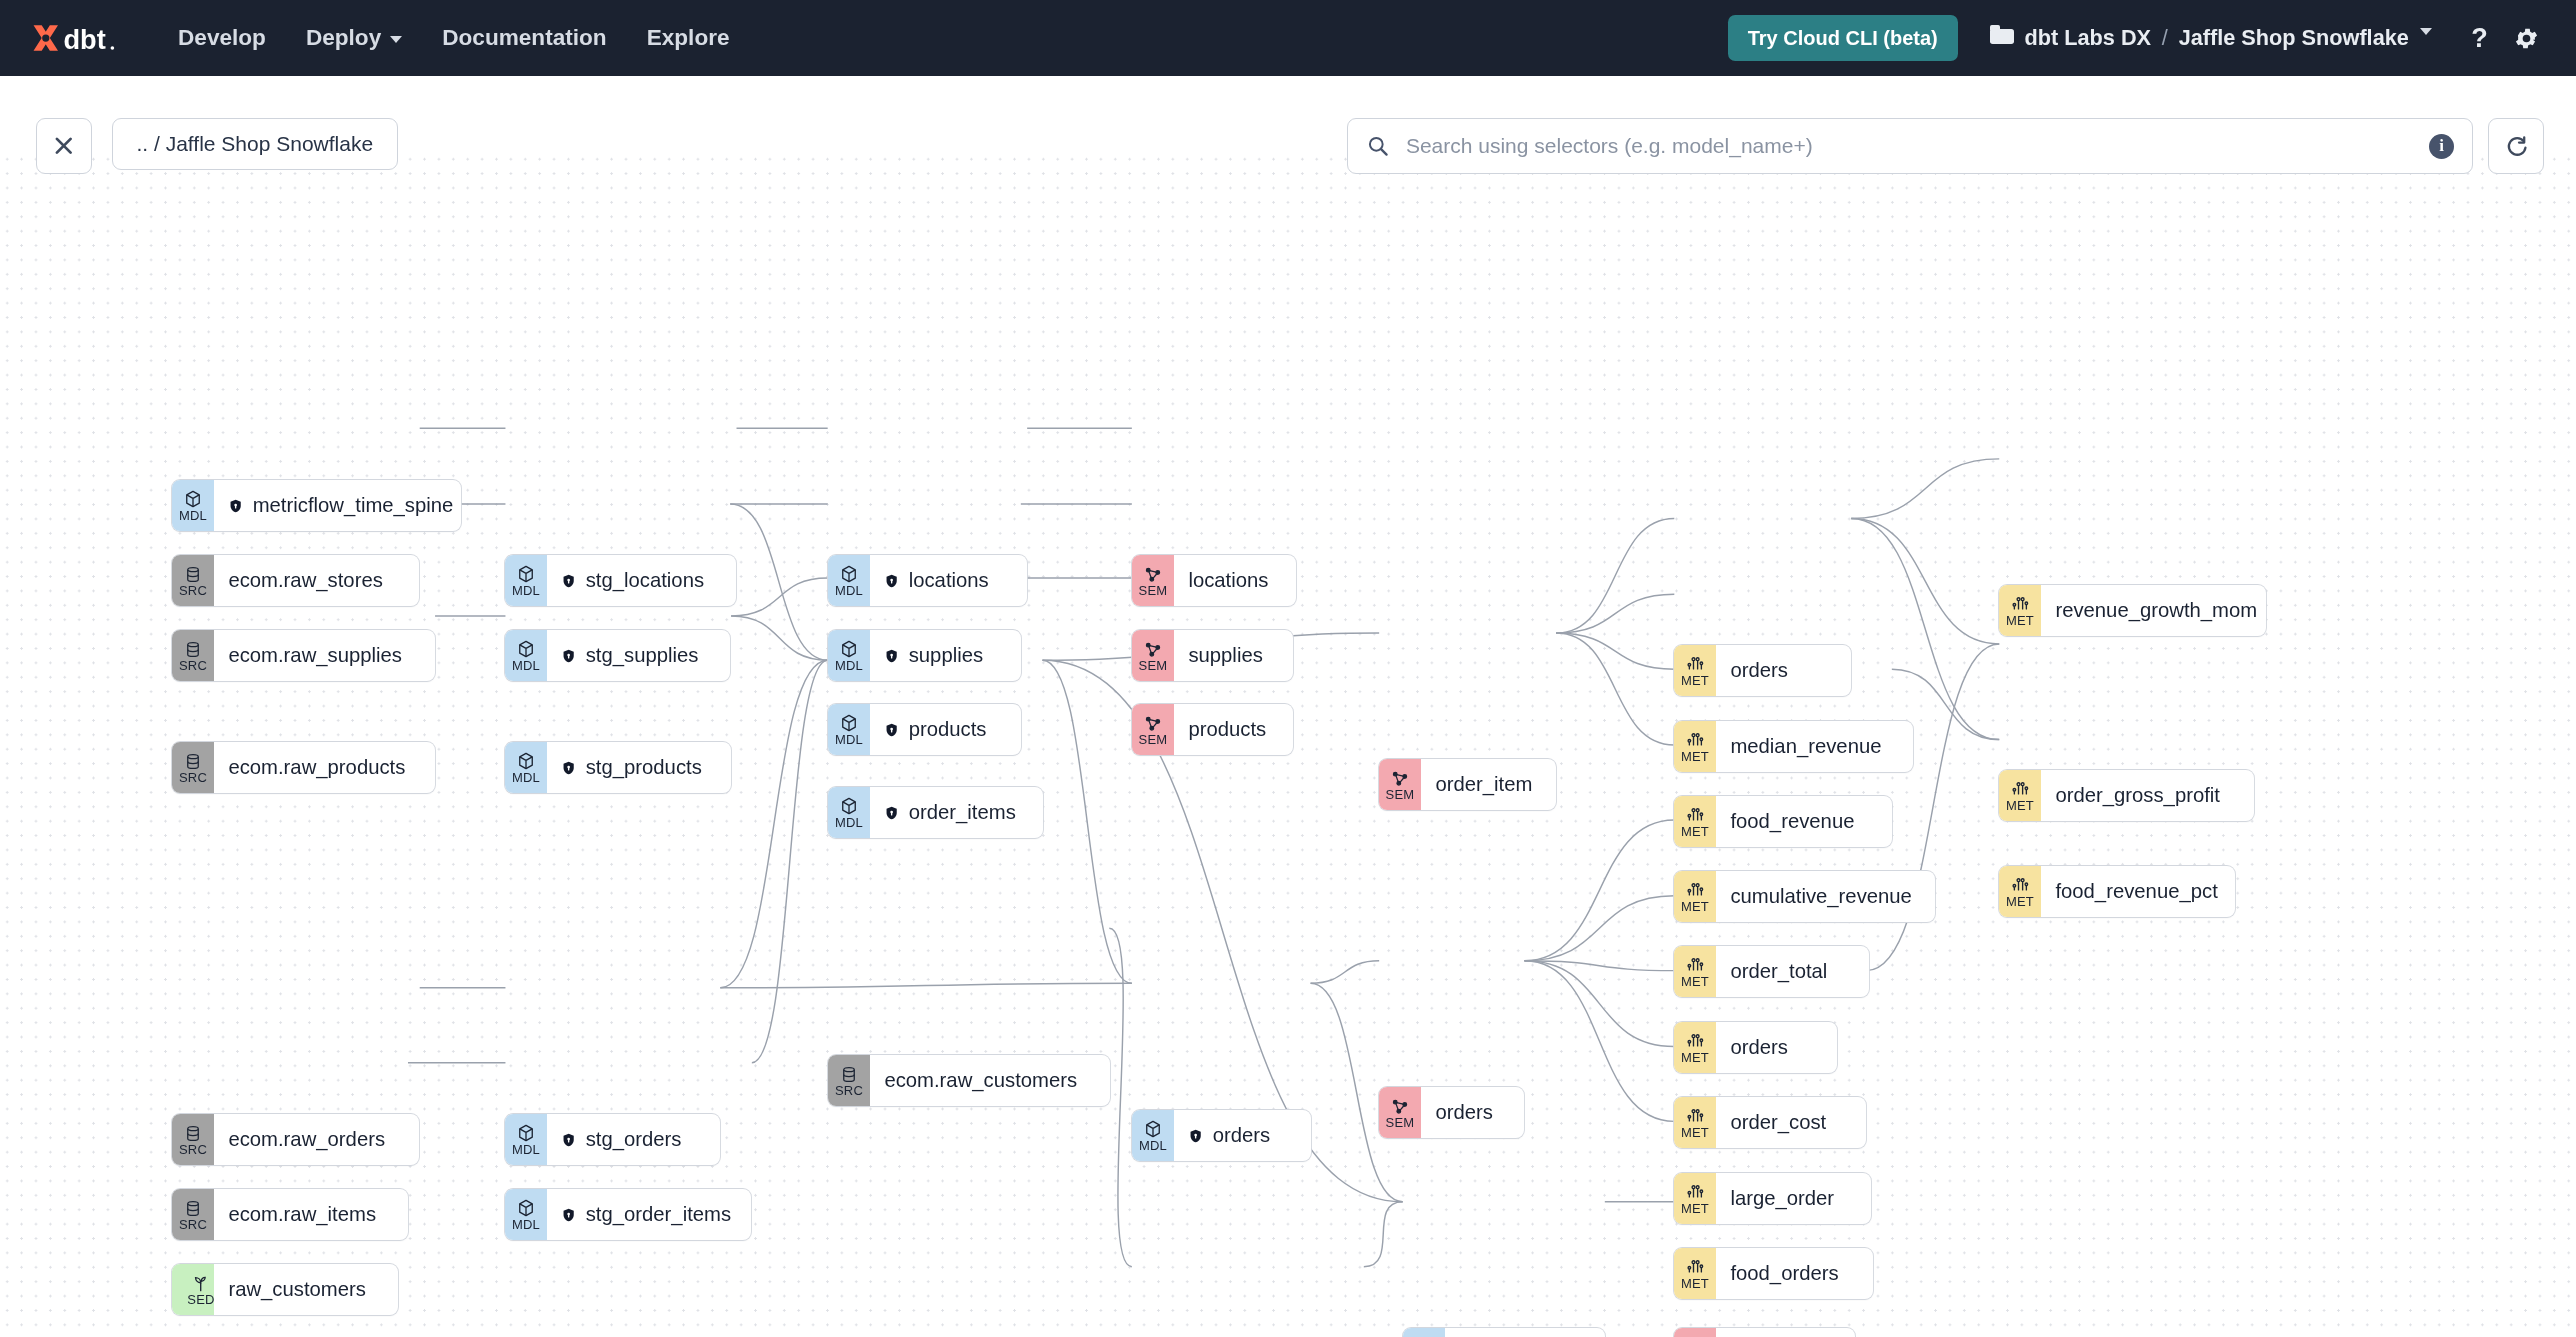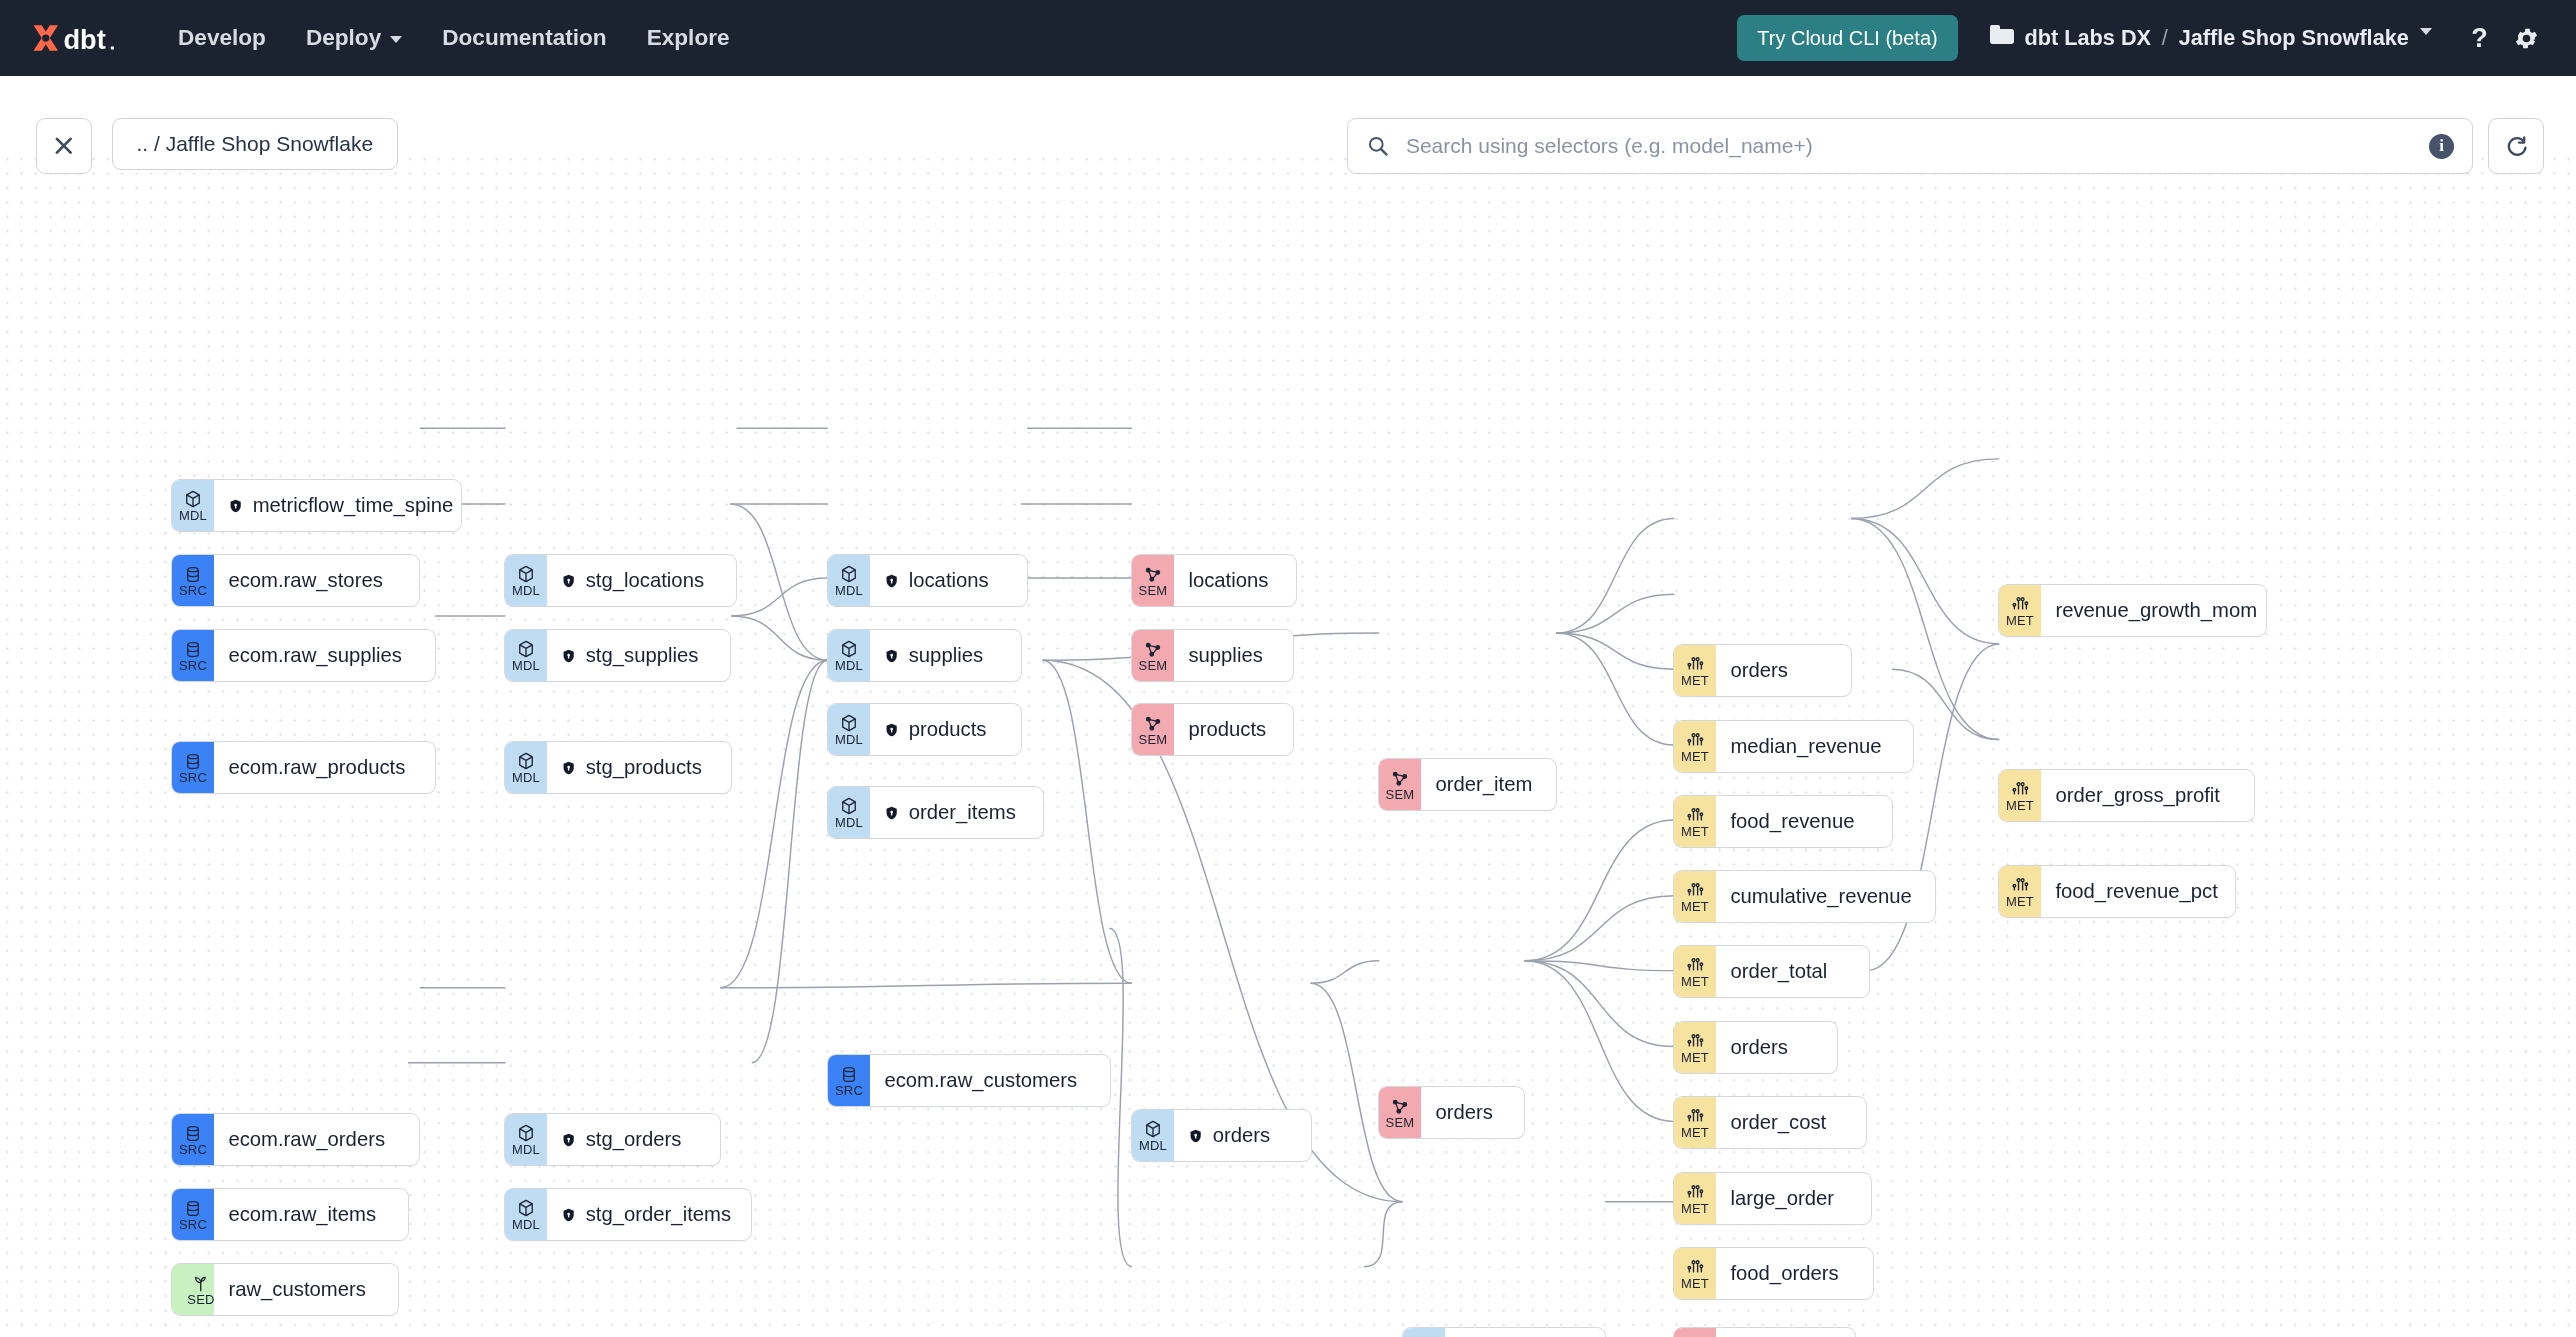--- a/index.html
+++ b/index.html
@@ -27,21 +27,21 @@
   .nav-link {
     color: #d7dce4; font-size: 22.6px; font-weight: 600;
     padding: 9px 20px; cursor: pointer; white-space: nowrap;
     display: flex; align-items: center; gap: 9px;
   }
   .chev { display: inline-block; width: 0; height: 0;
     border-left: 6.3px solid transparent; border-right: 6.3px solid transparent;
     border-top: 7.2px solid #d7dce4; margin-top: 2.7px; }
   .nav-right { margin-left: auto; display: flex; align-items: center; gap: 0; }
   .cli-btn {
-    background: #2c7f85; color: #ffffff; font-size: 20px; font-weight: 400;
+    background: #2c7f85; color: #ffffff; font-size: 20px; font-weight: 700;
     border-radius: 7.2px; padding: 11.7px 20px; cursor: pointer; white-space: nowrap;
   }
   .breadcrumb-nav {
     display: flex; align-items: flex-start; gap: 10.8px;
     color: #e9edf2; font-size: 21.7px; font-weight: 600;
     margin-left: 32.5px; white-space: nowrap;
   }
   .folder-ic { width: 23.5px; height: 19px; position: relative; display:inline-block; }
   .folder-ic:before{content:"";position:absolute;left:0;top:3.6px;width:23.5px;height:15.3px;background:#e9edf2;border-radius:1.8px 2.7px 2.7px 2.7px;}
   .folder-ic:after{content:"";position:absolute;left:0;top:0;width:10px;height:4.5px;background:#e9edf2;border-radius:1.8px 1.8px 0 0;}
@@ -118,21 +118,21 @@
   .badge .bt { font-size: 13px; font-weight: 500; color: #1c2433; line-height: 1.1; letter-spacing:0.2px; }
   .node-body {
     display: flex; align-items: center; gap: 9px;
     padding: 0 16.2px 0 14.4px; white-space: nowrap;
     font-size: 20.3px; color: #1a2232;
   }
   .shield { flex: 0 0 auto; display:flex; align-items:center; }
 
   
   .b-mdl { background: #bfdcf2; }
-  .b-src { background: #3b82f6; }
+  .b-src { background: #a3a3a3; }
   .b-sed { background: #c8f0c0; padding-left: 16px; }
   .b-sem { background: #f3a9b0; }
   .b-met { background: #f7e3a0; }
 </style>
 </head>
 <body>
 
 <div class="topnav">
   <div class="brand">
     <svg width="87" height="40" viewBox="0 0 96 44">

